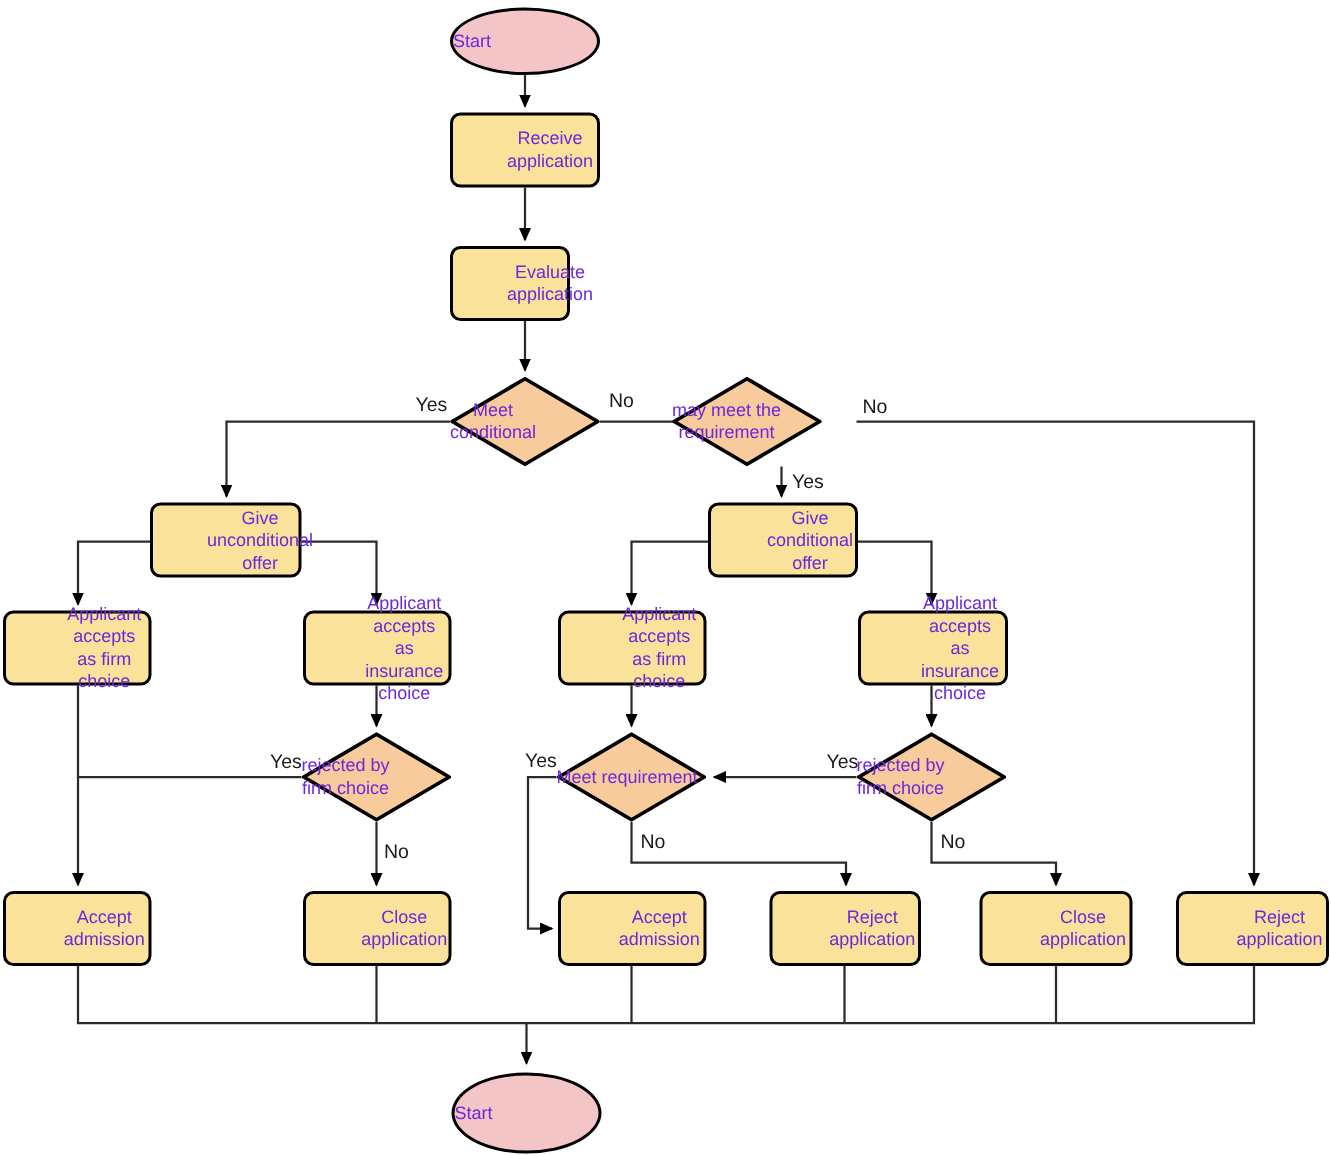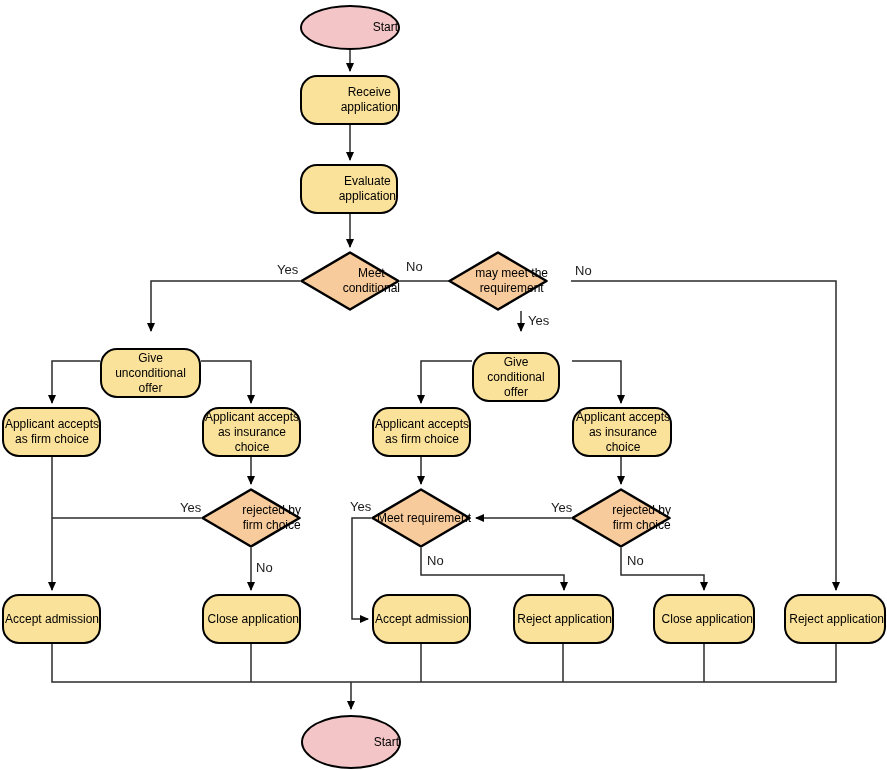--- a/index.html
+++ b/index.html
@@ -19,31 +19,32 @@
   }
   svg.edge-layer polyline {
     fill: none;
     stroke: var(--line-color, #2b2b2b);
     stroke-width: 1.5;
   }
   .node {
     position: absolute;
     display: flex;
     align-items: center;
-    justify-content: flex-end;
+    justify-content: flex-start;
     text-align: center;
     font-size: 12px;
-    color: #000000;
+    color: #6d28d9;
     box-sizing: border-box;
   }
   .node .nlabel { white-space: pre-line; line-height: 1.25; }
   .process {
     background: var(--process-fill, #FBE29B);
     border: 2px solid var(--border-color, #000);
-    border-radius: 17px;
+    border-radius: 7px;
+    padding-left: 36px;
   }
   .terminator {
     background: var(--terminator-fill, #F3C5C7);
     border: 2px solid var(--border-color, #000);
     border-radius: 50%;
   }
   .decision { background: transparent; }
   .decision svg { position: absolute; left: 0; top: 0; }
   .decision .nlabel { position: relative; z-index: 1; }
   .elabel {
@@ -97,29 +98,29 @@
     <span class="nlabel">Start</span>
   </div>
   <div class="node terminator" style="left:301px;top:715px;width:100px;height:54px">
     <span class="nlabel">Start</span>
   </div>
 
   <div class="node process" style="left:300px;top:75px;width:100px;height:50px">
     <span class="nlabel">Receive
 application</span>
   </div>
-  <div class="node process" style="left:300px;top:164px;width:98px;height:50px">
+  <div class="node process" style="left:300px;top:164px;width:80px;height:50px">
     <span class="nlabel">Evaluate
 application</span>
   </div>
-  <div class="node process" style="left:100px;top:348px;width:101px;height:50px">
+  <div class="node process" style="left:100px;top:335px;width:101px;height:50px">
     <span class="nlabel">Give
 unconditional offer</span>
   </div>
-  <div class="node process" style="left:472px;top:352px;width:88px;height:50px">
+  <div class="node process" style="left:472px;top:335px;width:100px;height:50px">
     <span class="nlabel">Give conditional
 offer</span>
   </div>
   <div class="node process" style="left:2px;top:407px;width:99px;height:50px">
     <span class="nlabel">Applicant accepts
 as firm choice</span>
   </div>
   <div class="node process" style="left:202px;top:407px;width:99px;height:50px">
     <span class="nlabel">Applicant accepts
 as insurance

